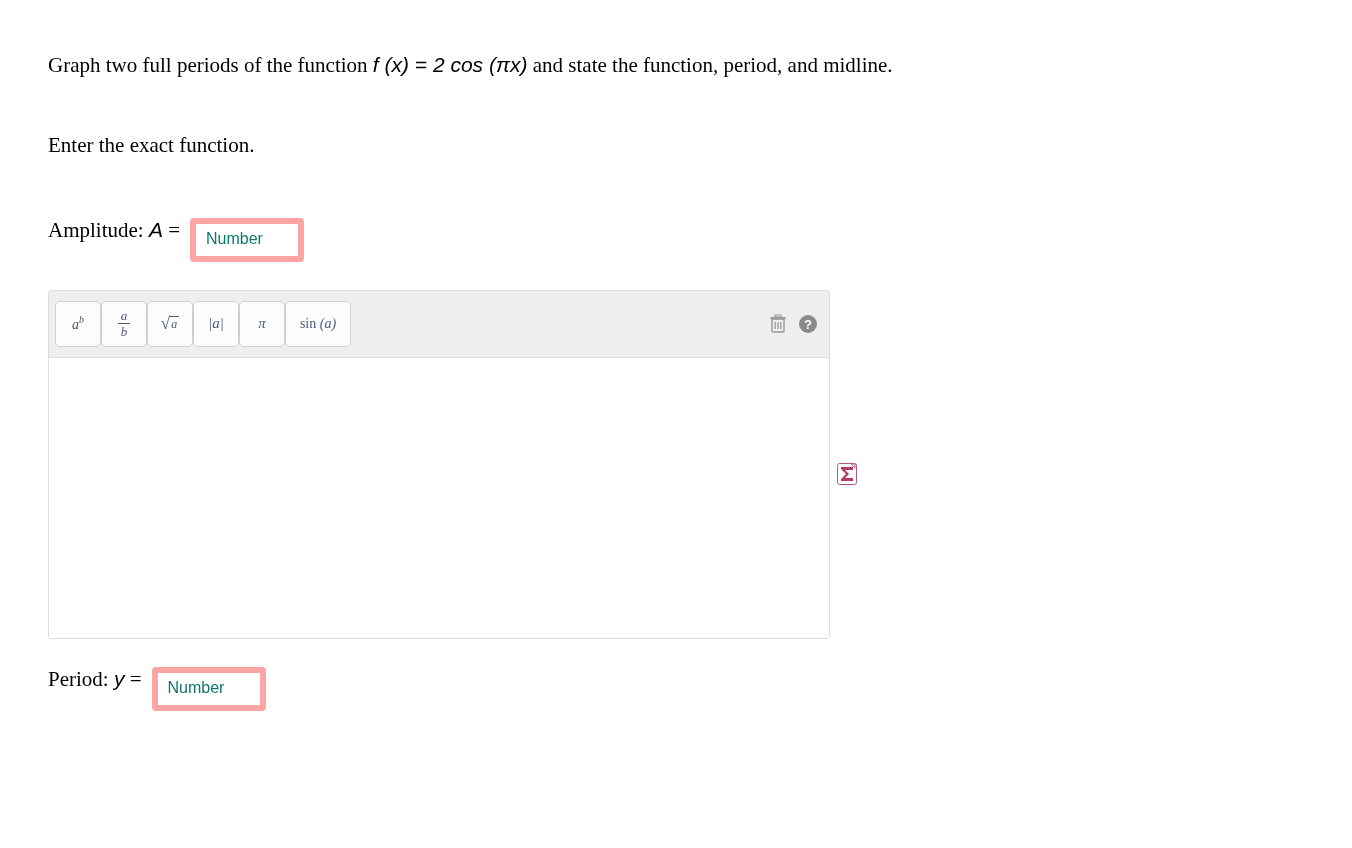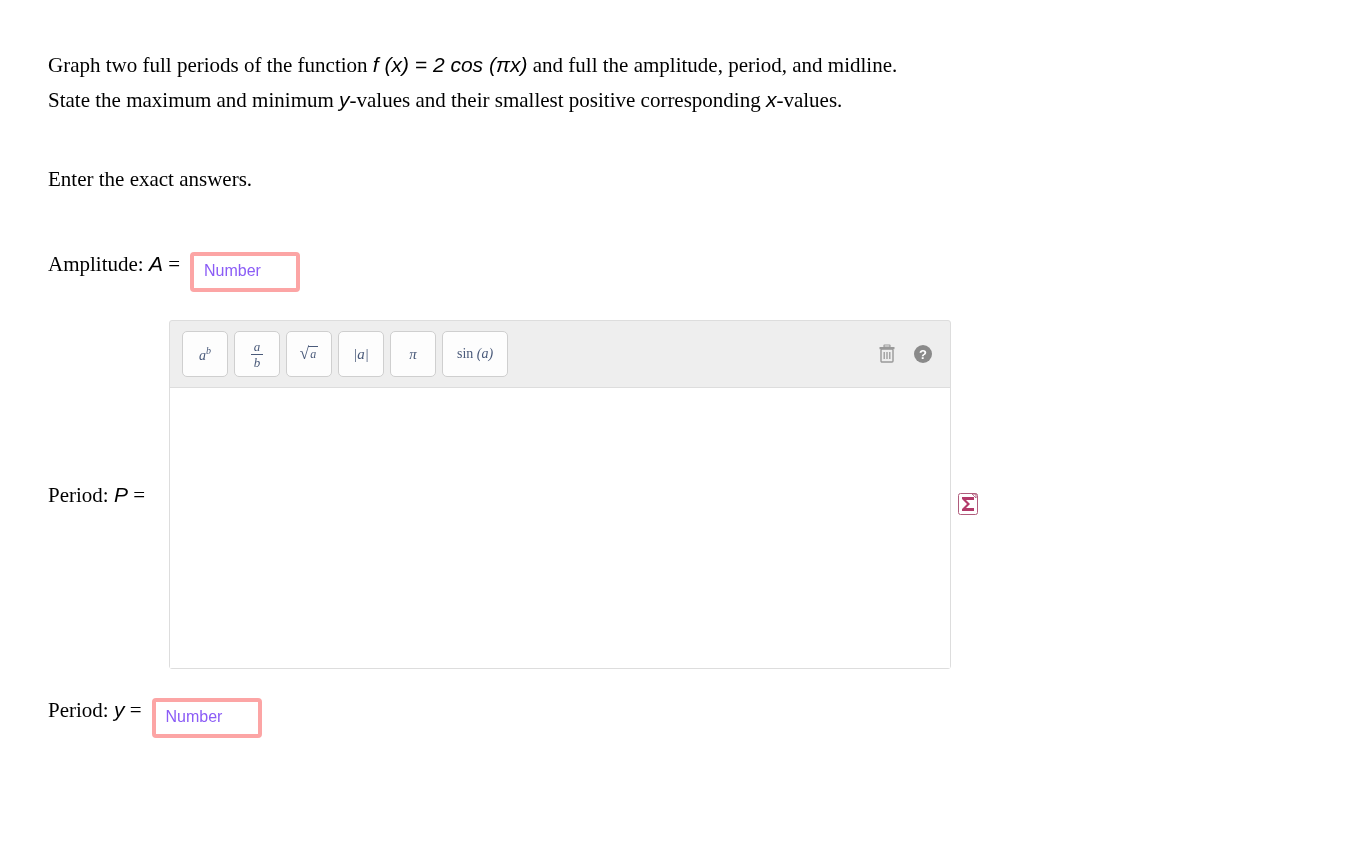--- a/index.html
+++ b/index.html
@@ -34,40 +34,40 @@
     padding-right: 14px;
   }
   .label {
     padding-right: 10px;
     white-space: nowrap;
   }
   .math-i { font-style: italic; font-family: Liberation Sans, sans-serif; }
   .number-input {
     font-family: Arial, Helvetica, sans-serif;
     font-size: 16px;
-    color: #8b5cf6;
-    border: 4px solid #fca5a5;
+    color: #0f766e;
+    border: 6px solid #fca5a5;
     border-radius: 4px;
     padding: 6px 10px;
     width: 82px;
     height: 20px;
     background: #fff;
   }
   .equation-editor {
     width: 780px;
     border: 1px solid #ddd;
     border-radius: 3px;
     background: #eeeeee;
     position: relative;
   }
   .eq-toolbar {
     display: flex;
     align-items: center;
-    padding: 10px 12px;
-    gap: 6px;
+    padding: 10px 6px;
+    gap: 0;
   }
   .eq-btn {
     width: 44px;
     height: 44px;
     border: 1px solid #cfcfcf;
     border-radius: 5px;
     background: #fdfdfd;
     display: flex;
     align-items: center;
     justify-content: center;
@@ -125,40 +125,34 @@
     width: 20px;
     height: 22px;
     cursor: pointer;
   }
   svg { display:block; }
 </style>
 </head>
 <body>
 
 <div class="question-text">
-  <span>Graph two full periods of the function </span><span class="math-i">f&nbsp;(x) = 2&nbsp;cos&nbsp;(πx)</span><span> and full the amplitude, period, and midline.</span>
+  <span>Graph two full periods of the function </span><span class="math-i">f&nbsp;(x) = 2&nbsp;cos&nbsp;(πx)</span><span> and state the function, period, and midline.</span>
   <br>
-  <span>State the maximum and minimum <span class="math-i">y</span>-values and their smallest positive corresponding <span class="math-i">x</span>-values.</span>
-</div>
-
-<div class="instruction">Enter the exact answers.</div>
+</div>
+
+<div class="instruction">Enter the exact function.</div>
 
 <div class="answer-row">
   <span class="label">
     <span>Amplitude: </span><span class="math-i">A</span><span> = </span>
   </span>
   <div class="number-input">Number</div>
 </div>
 
 <div class="period-row">
-  <div class="period-label-wrap">
-    <span class="label">
-      <span>Period: </span><span class="math-i">P</span><span> = </span>
-    </span>
-  </div>
   <div class="equation-editor">
     <div class="eq-toolbar">
       <div class="eq-btn">
         <span class="sup-box"><span>a</span><sup>b</sup></span>
       </div>
       <div class="eq-btn">
         <span class="frac">
           <span class="num">a</span>
           <span class="den">b</span>
         </span>

